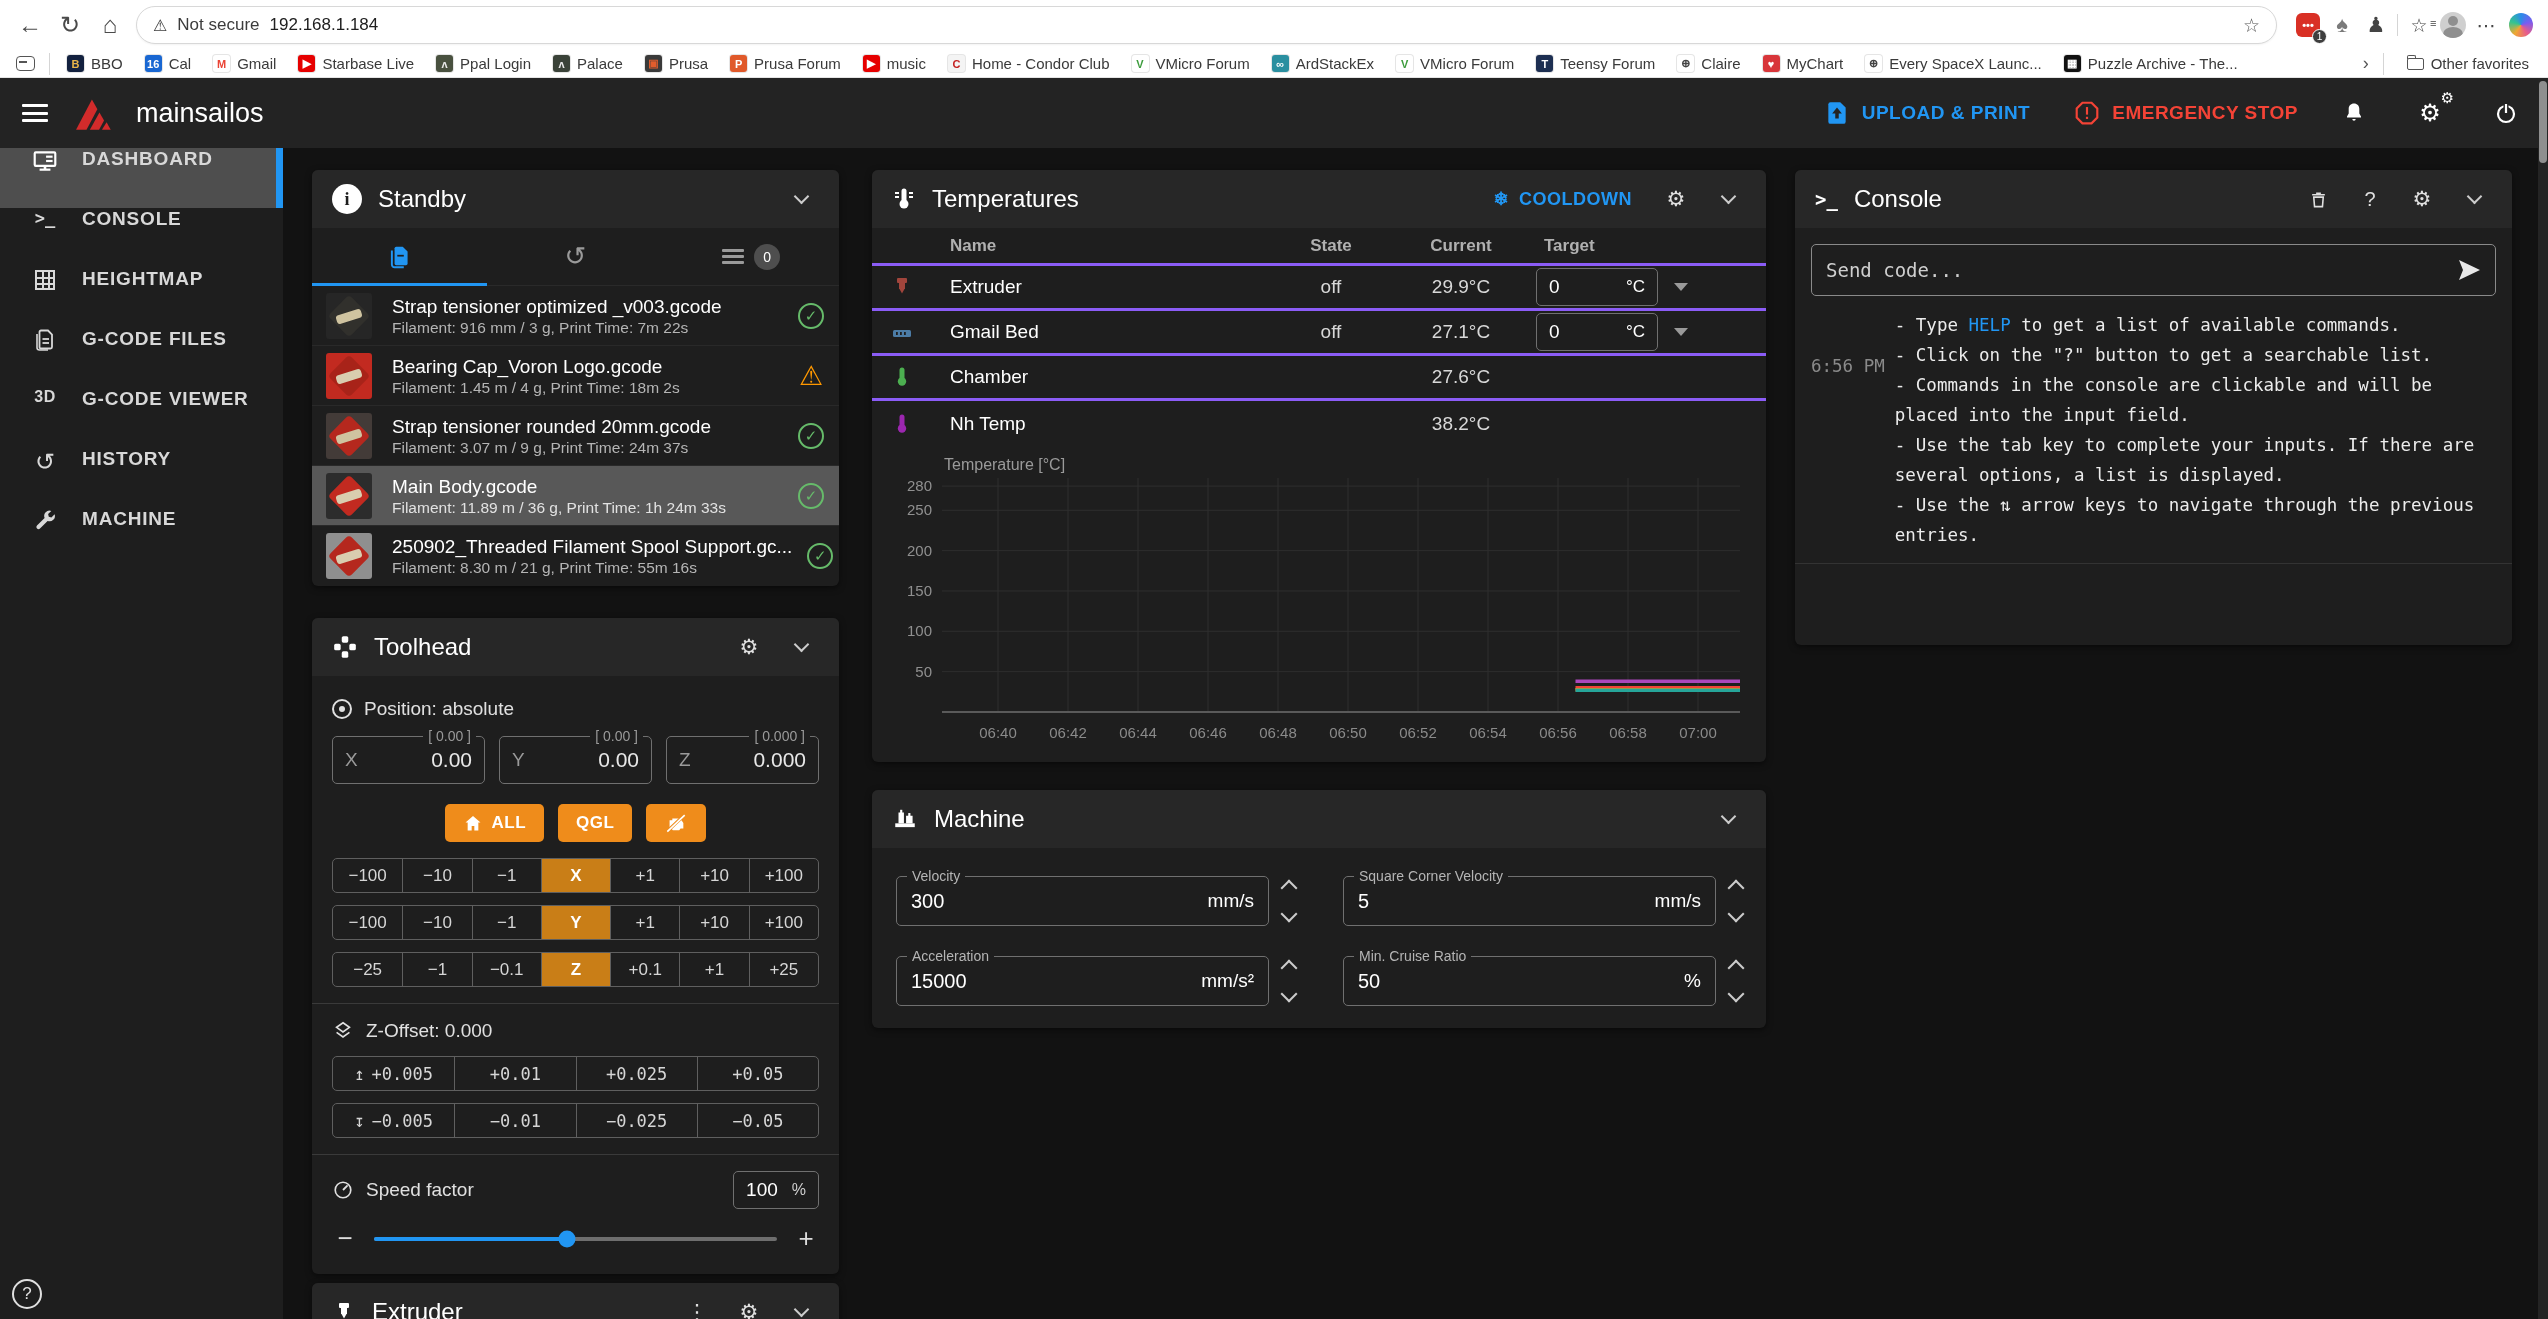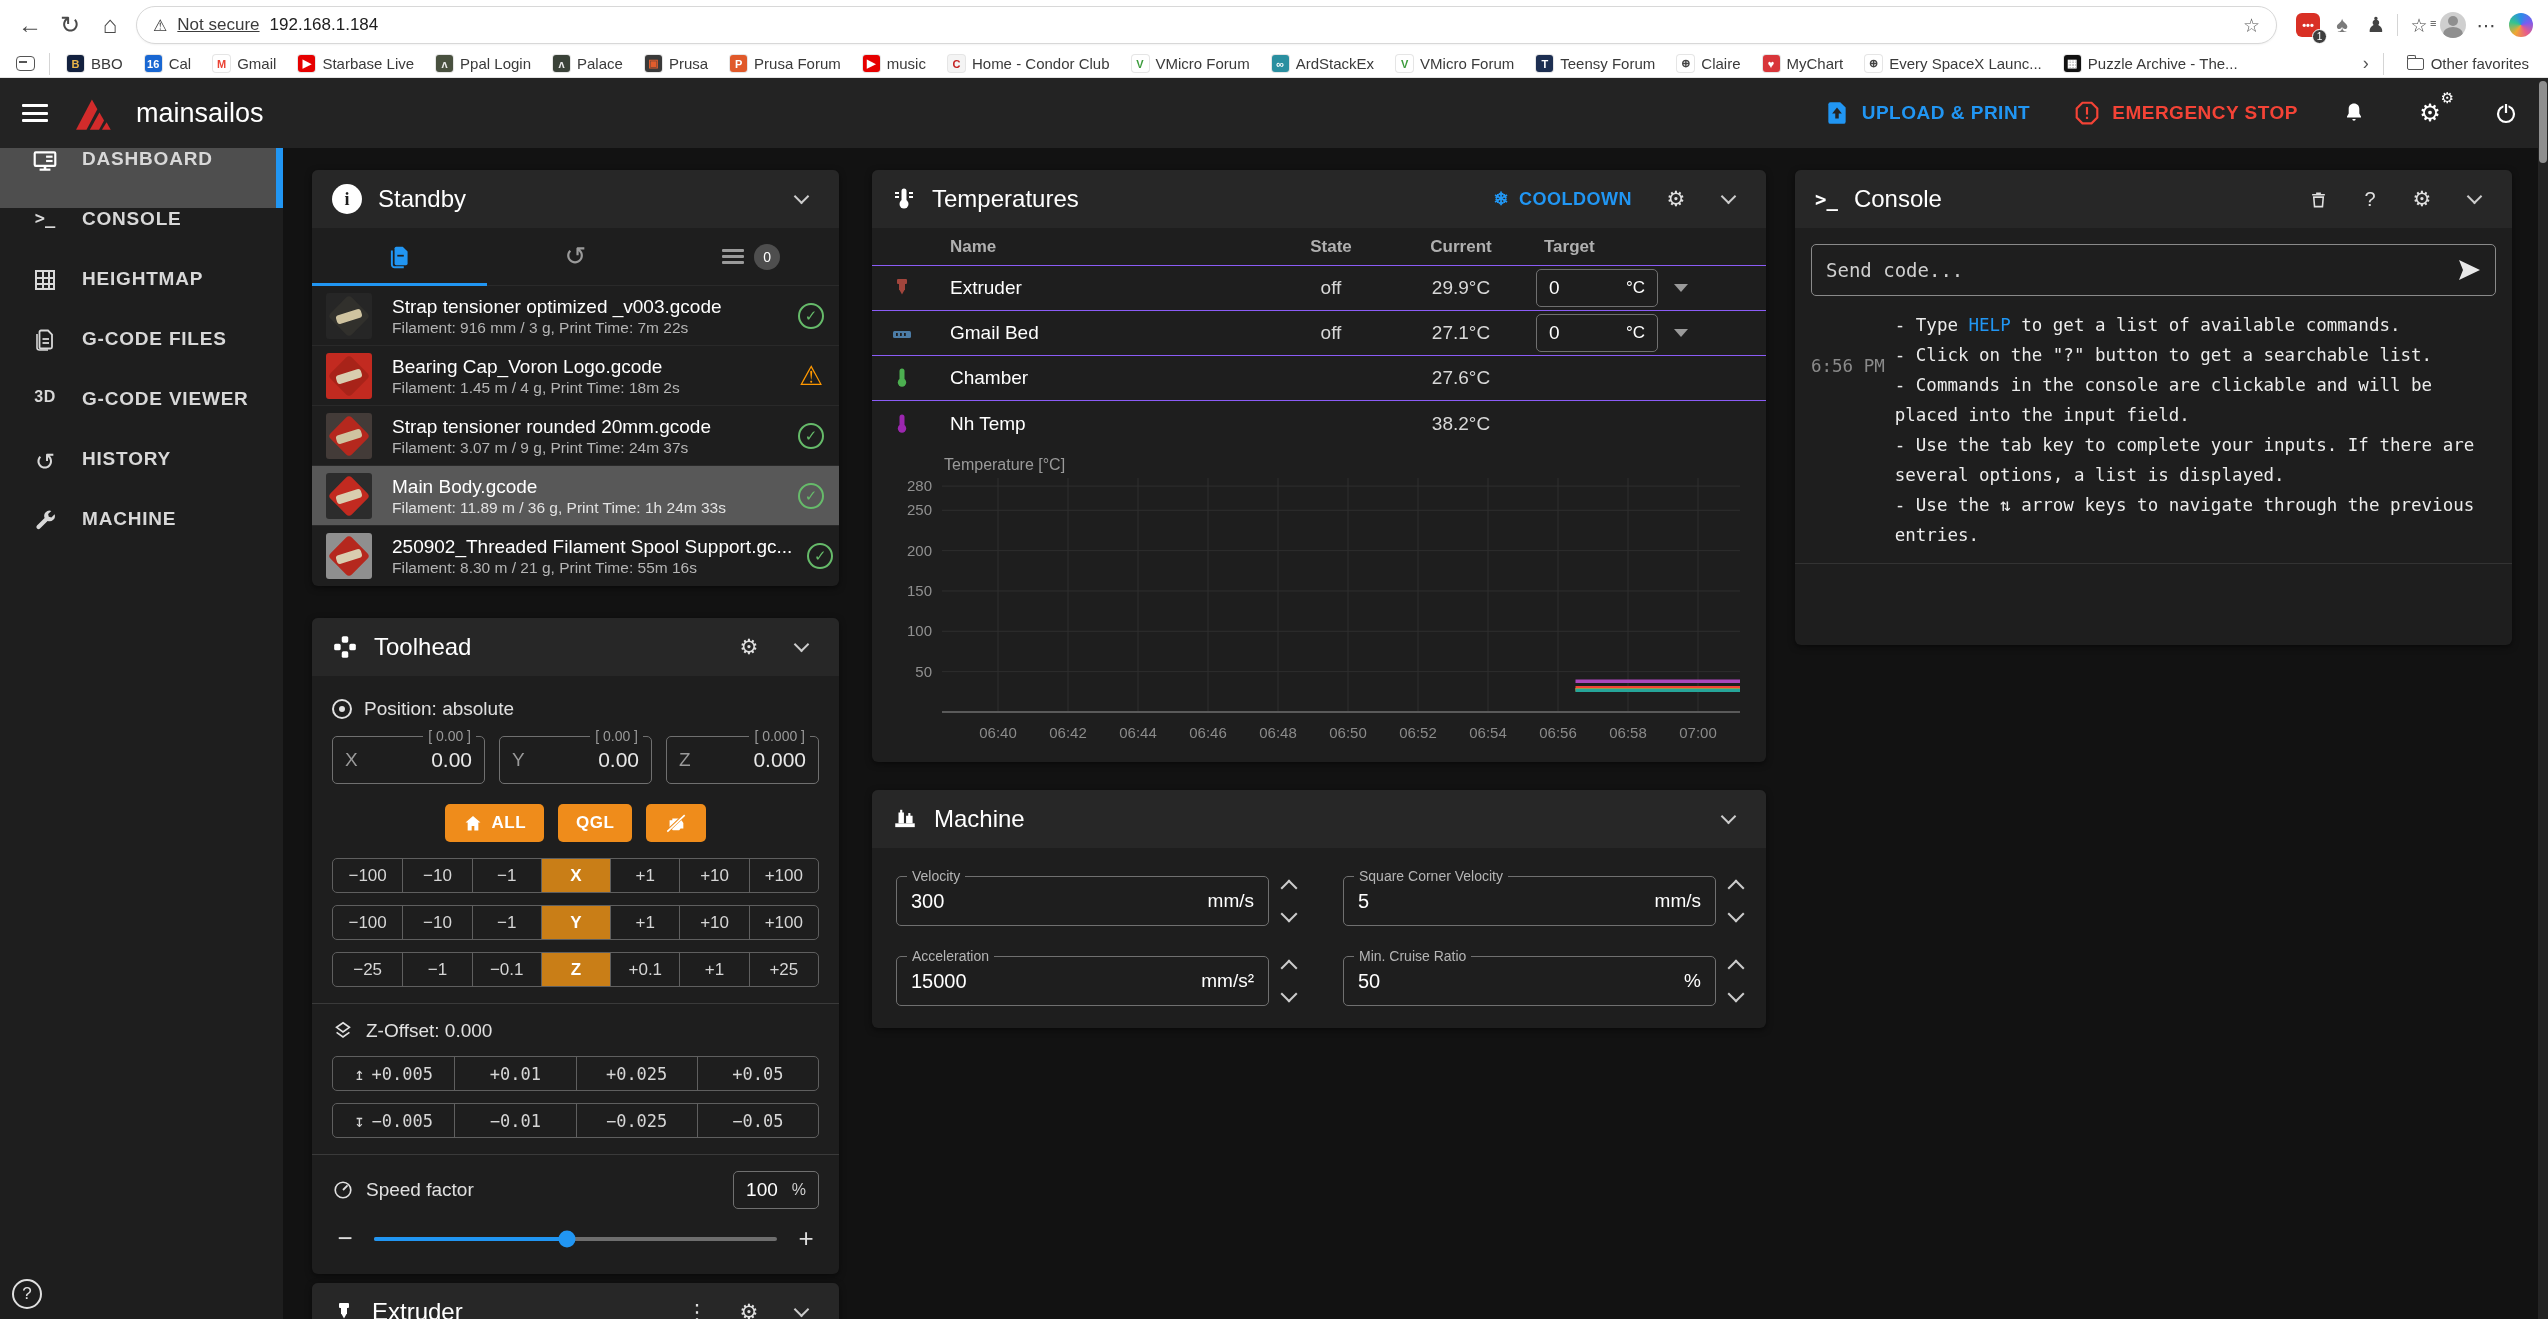--- a/index.html
+++ b/index.html
@@ -5,21 +5,21 @@
   * { margin:0; padding:0; box-sizing:border-box; }
   html,body { width:2548px; height:1319px; overflow:hidden; background:#fff;
     font-family:"Liberation Sans", sans-serif; }
 
   
   .btop { height:50px; background:#ffffff; display:flex; align-items:center; padding:0 10px; }
   .bnav { font-size:24px; color:#4a4a4a; width:40px; height:38px; display:flex; align-items:center; justify-content:center; border-radius:6px; cursor:pointer; }
   .pill { flex:1; height:38px; margin:0 14px 0 6px; border:1px solid #d8d8d8; border-radius:19px; background:#fff;
     display:flex; align-items:center; padding:0 16px; gap:10px; font-size:17px; color:#333; box-shadow:0 1px 2px rgba(0,0,0,.05); }
   .warn-tri { color:#3c3c3c; font-size:16px; }
-  .pill .sec { color:#3c3c3c;text-decoration:underline; }
+  .pill .sec { color:#3c3c3c; }
   .pill .url { color:#202020; }
   .pill .spacer { flex:1; }
   .bicon { width:34px; height:34px; display:flex; align-items:center; justify-content:center; font-size:19px; color:#444; position:relative; }
   .extic { width:24px; height:24px; border-radius:6px; display:flex; align-items:center; justify-content:center; font-size:11px; font-weight:bold; }
   .badge1 { position:absolute; right:-2px; bottom:-2px; width:15px; height:15px; border-radius:50%; background:#3e3e3e; color:#fff; font-size:10px; display:flex; align-items:center; justify-content:center; border:1.5px solid #fff; }
   .vdiv { width:1px; height:22px; background:#d5d5d5; margin:0 4px; }
   .avatar { width:26px; height:26px; border-radius:50%; background:#cfcfcf; position:relative; overflow:hidden; }
   .avatar:before { content:""; position:absolute; left:8px; top:4px; width:10px; height:10px; border-radius:50%; background:#8f8f8f; }
   .avatar:after { content:""; position:absolute; left:3px; top:15px; width:20px; height:14px; border-radius:50%; background:#8f8f8f; }
   .copilot { width:24px; height:24px; border-radius:50%; background:conic-gradient(#2b8ce8,#7a5cf0,#e85c8a,#f0a832,#35c48f,#2b8ce8); }
@@ -118,21 +118,21 @@
   .sfbox .u { color:#cfcfcf; font-size:16px; }
   .slider { display:flex; align-items:center; gap:18px; margin:6px 2px 2px; }
   .pm { color:#ddd; font-size:26px; width:22px; text-align:center; cursor:pointer; }
   .track { flex:1; height:4px; background:#6e6e6e; border-radius:2px; position:relative; cursor:pointer; }
   .track .fill { position:absolute; left:0; top:0; bottom:0; width:48%; background:#2196f3; border-radius:2px; }
   .track .th { position:absolute; left:48%; top:50%; transform:translate(-50%,-50%); width:17px; height:17px; border-radius:50%; background:#2196f3; }
 
   
   #p-temps { left:589px; top:22px; width:894px; }
   .cool { display:flex; align-items:center; gap:10px; color:#2196f3; font-weight:bold; font-size:18px; letter-spacing:.5px; cursor:pointer; margin-right:10px; }
-  .trow { display:grid; grid-template-columns:60px 1fr 110px 150px 230px; align-items:center; padding-left:18px; height:45px; border-bottom:1px solid #8b5cf6; }
+  .trow { display:grid; grid-template-columns:60px 1fr 110px 150px 230px; align-items:center; padding-left:18px; height:45px; border-bottom:3px solid #8b5cf6; }
   .trow.hd { height:38px; }
   .trow.hd span { color:#b0b0b0; font-weight:bold; font-size:17px; }
   .tname { color:#fff; font-size:19px; }
   .tstate,.tcur { color:#d8d8d8; font-size:19px; text-align:center; }
   .tsel { display:flex; align-items:center; gap:16px; }
   .selbox { width:122px; height:38px; border:1px solid #707070; border-radius:5px; display:flex; align-items:center; padding:0 12px; }
   .selbox .v { color:#fff; font-size:19px; }
   .selbox .u { margin-left:auto; color:#fff; font-size:17px; }
   .dsel { width:0; height:0; border-left:7px solid transparent; border-right:7px solid transparent; border-top:8px solid #9a9a9a; cursor:pointer; }
   .chartwrap { position:relative; padding:6px 18px 10px; }

